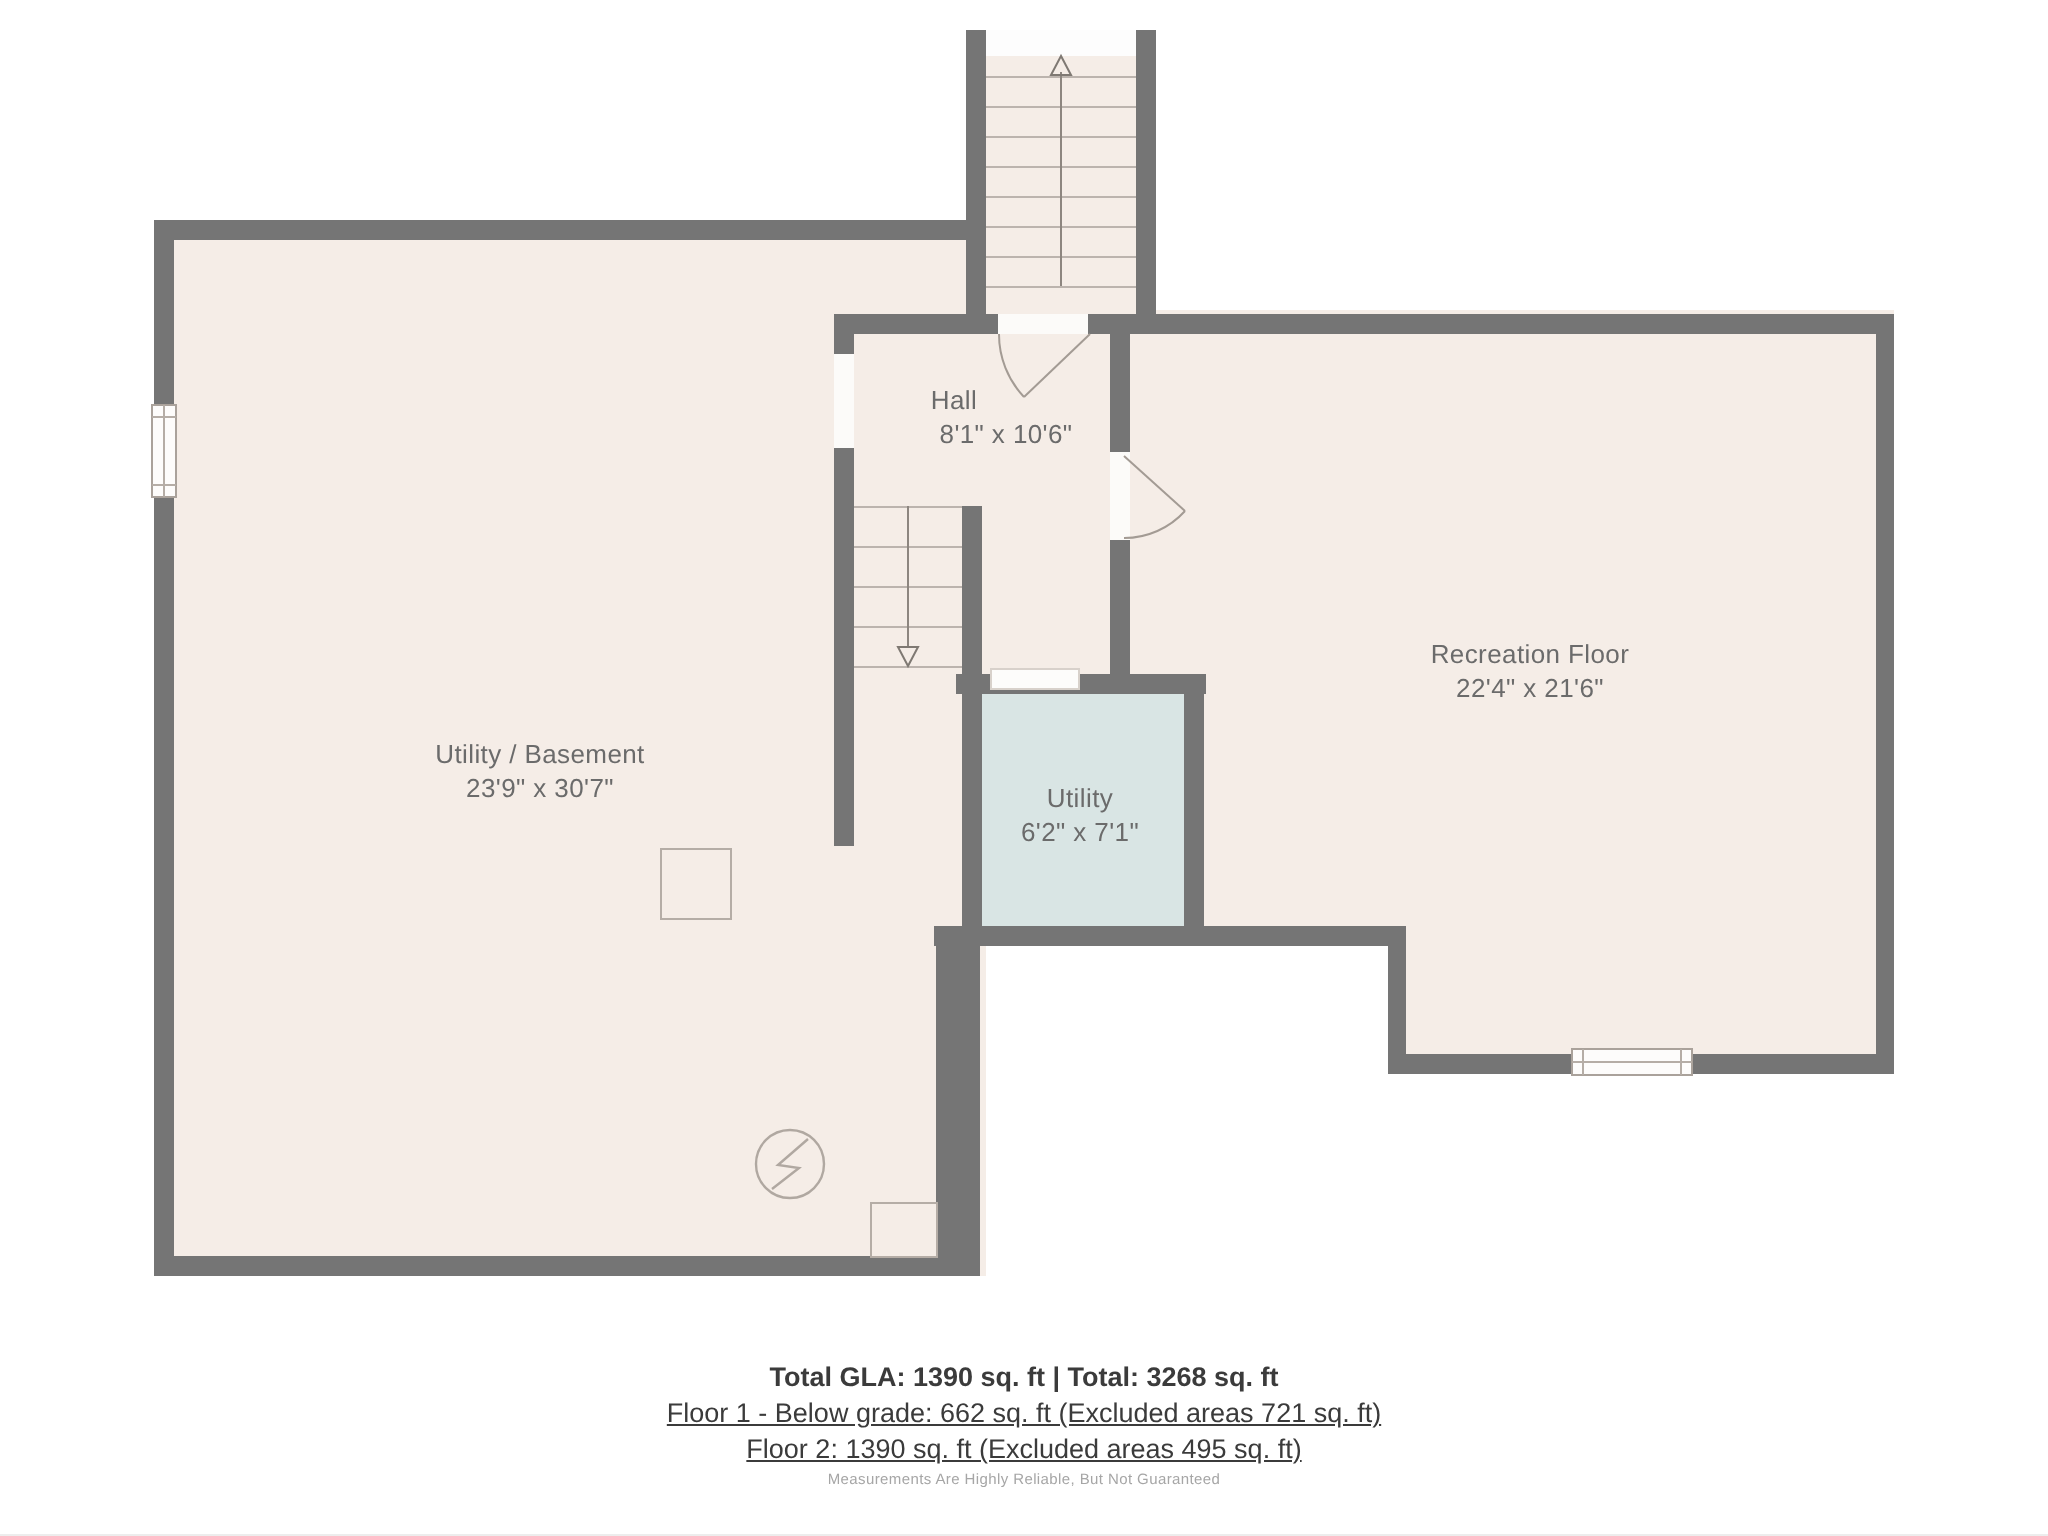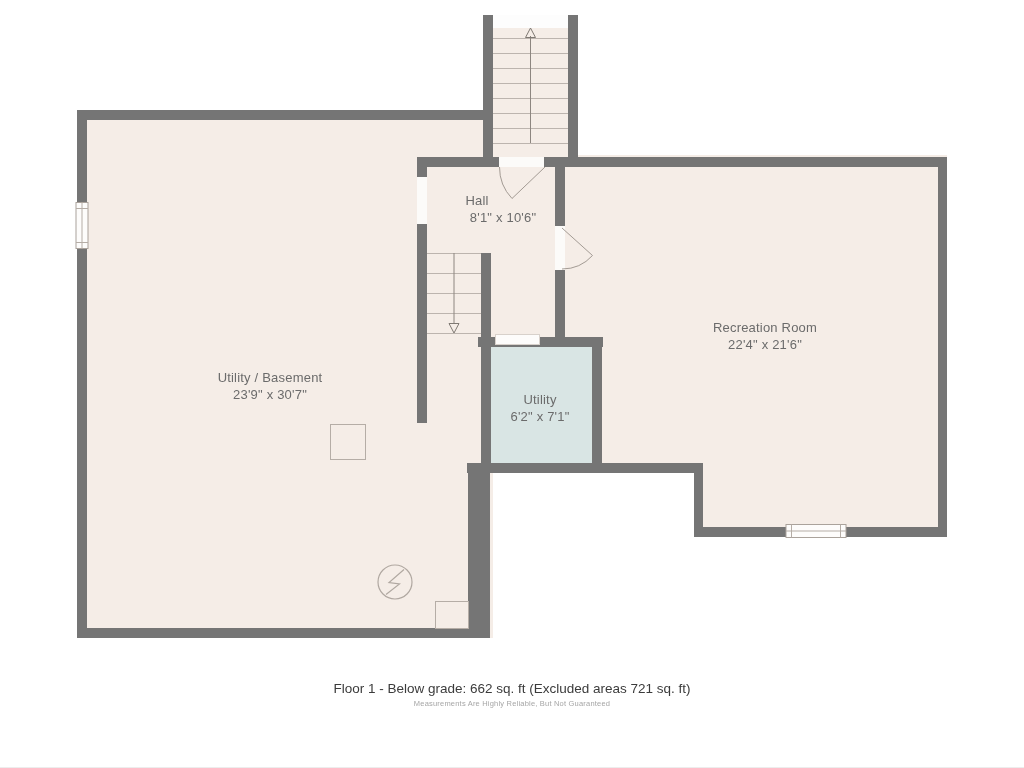--- a/index.html
+++ b/index.html
@@ -14,21 +14,21 @@
   .wall{position:absolute;background:var(--c-wall,#757575);}
   .opening{position:absolute;background:var(--c-opening,#fcfbf9);}
   .opening-leaf{position:absolute;background:#fdfcfb;border:1px solid #d8d1cb;box-sizing:border-box;}
   svg.overlay{position:absolute;left:0;top:0;}
   .room-label{
     position:absolute;transform:translate(-50%,-50%);
     color:var(--c-label,#6b6b6b);font-size:13px;letter-spacing:.2px;white-space:nowrap;
   }
   .footer{position:absolute;left:0;top:681px;width:1024px;text-align:center;color:var(--c-footer,#3b3b3b);}
   .footer .totals{font-size:13.5px;font-weight:700;margin:0 0 3px 0;}
-  .footer .line{font-size:13.5px;margin:0 0 3px 0;}
+  .footer .line{font-size:13.5px;margin:0 0 3px 0;text-decoration:underline;}
   .footer .disclaimer{font-size:7.5px;color:var(--c-disclaimer,#a6a6a6);letter-spacing:.2px;}
 </style>
 </head>
 <body>
 
 <div class="page">
   <div class="plan">
 
     <div class="floor" style="left:77px;top:110px;width:416px;height:528px"></div>
     <div class="floor" style="left:483px;top:15px;width:95px;height:148px"></div>
@@ -99,23 +99,25 @@
       <g stroke="#b0a8a1" stroke-width="1.2" fill="none">
         <circle cx="395" cy="582" r="17" fill="#f5ede7"></circle>
         <path d="M404 569.5 L389 582.5 L399.5 584 L386 594.5"></path>
       </g>
     </svg>
 
     <div class="room-label" style="left:270px;top:377px">Utility / Basement</div>
     <div class="room-label" style="left:270px;top:394px">23'9" x 30'7"</div>
     <div class="room-label" style="left:477px;top:200px">Hall</div>
     <div class="room-label" style="left:503px;top:217px">8'1" x 10'6"</div>
-    <div class="room-label" style="left:765px;top:327px">Recreation Room</div>
+    <div class="room-label" style="left:765px;top:327px">Recreation Floor</div>
     <div class="room-label" style="left:765px;top:344px">22'4" x 21'6"</div>
     <div class="room-label" style="left:540px;top:399px">Utility</div>
     <div class="room-label" style="left:540px;top:416px">6'2" x 7'1"</div>
   </div>
 
   <div class="footer">
+    <div class="totals">Total GLA: 1390 sq. ft | Total: 3268 sq. ft</div>
     <div class="line">Floor 1 - Below grade: 662 sq. ft (Excluded areas 721 sq. ft)</div>
+    <div class="line">Floor 2: 1390 sq. ft (Excluded areas 495 sq. ft)</div>
     <div class="disclaimer">Measurements Are Highly Reliable, But Not Guaranteed</div>
   </div>
 </div>
 
 </body></html>

